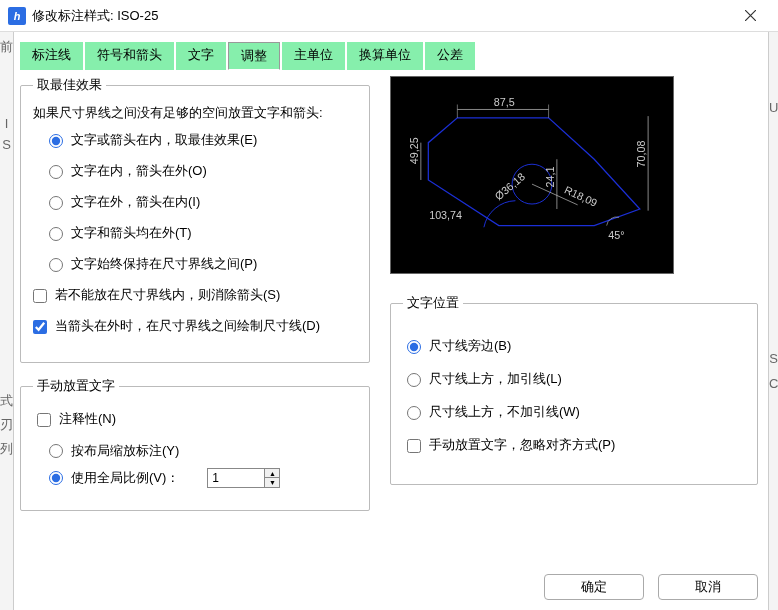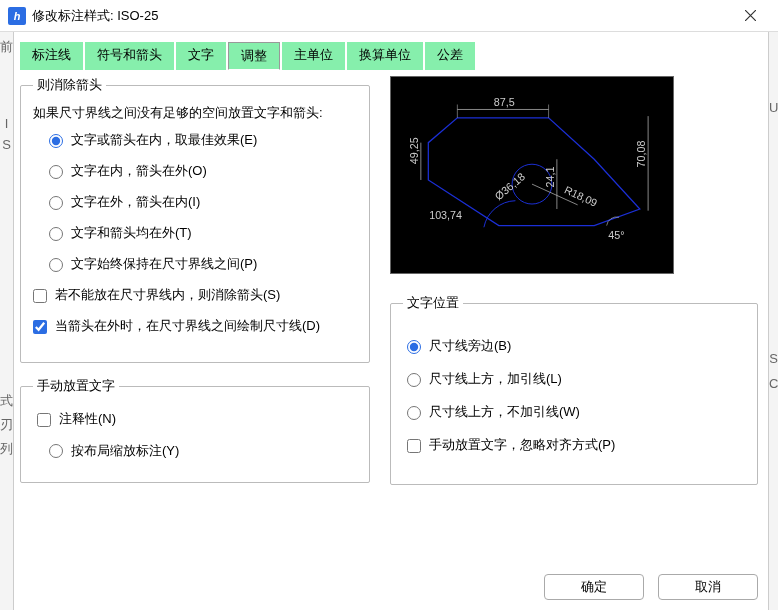--- a/index.html
+++ b/index.html
@@ -80,21 +80,21 @@
   <div class="tab">文字</div>
   <div class="tab active">调整</div>
   <div class="tab">主单位</div>
   <div class="tab">换算单位</div>
   <div class="tab">公差</div>
 </div>
 
 <div class="content">
   <div class="left-col">
     <fieldset>
-      <legend>则消除箭头</legend>
+      <legend>取最佳效果</legend>
       <div class="intro">如果尺寸界线之间没有足够的空间放置文字和箭头:</div>
 
       <label class="radio-row">
         <input type="radio" name="fit" checked="" style="">
         <span>文字或箭头在内，取最佳效果(E)</span>
       </label>
       <label class="radio-row">
         <input type="radio" name="fit" style="">
         <span>文字在内，箭头在外(O)</span>
       </label>
@@ -124,20 +124,31 @@
     <fieldset>
       <legend>手动放置文字</legend>
       <label class="check-row" style="margin-left:4px;">
         <input type="checkbox" style="">
         <span>注释性(N)</span>
       </label>
       <label class="scale-row">
         <input type="radio" name="scale" style="">
         <span>按布局缩放标注(Y)</span>
       </label>
+      <div class="scale-row">
+        <input type="radio" name="scale" checked="" style="">
+        <span>使用全局比例(V)：</span>
+        <span class="spinner">
+          <input type="text" value="1" style="">
+          <span class="btns">
+            <span>▲</span>
+            <span>▼</span>
+          </span>
+        </span>
+      </div>
     </fieldset>
   </div>
 
   <div class="right-col">
     <div class="preview">
       <svg viewBox="0 0 340 198">
 
         <polygon points="80,30 190,30 245,80 300,140 245,160 130,160 45,105 45,60" fill="none" stroke="#1b2fd6" stroke-width="1.5"></polygon>
 
         <circle cx="170" cy="110" r="24" fill="none" stroke="#1b2fd6" stroke-width="1.2"></circle>

